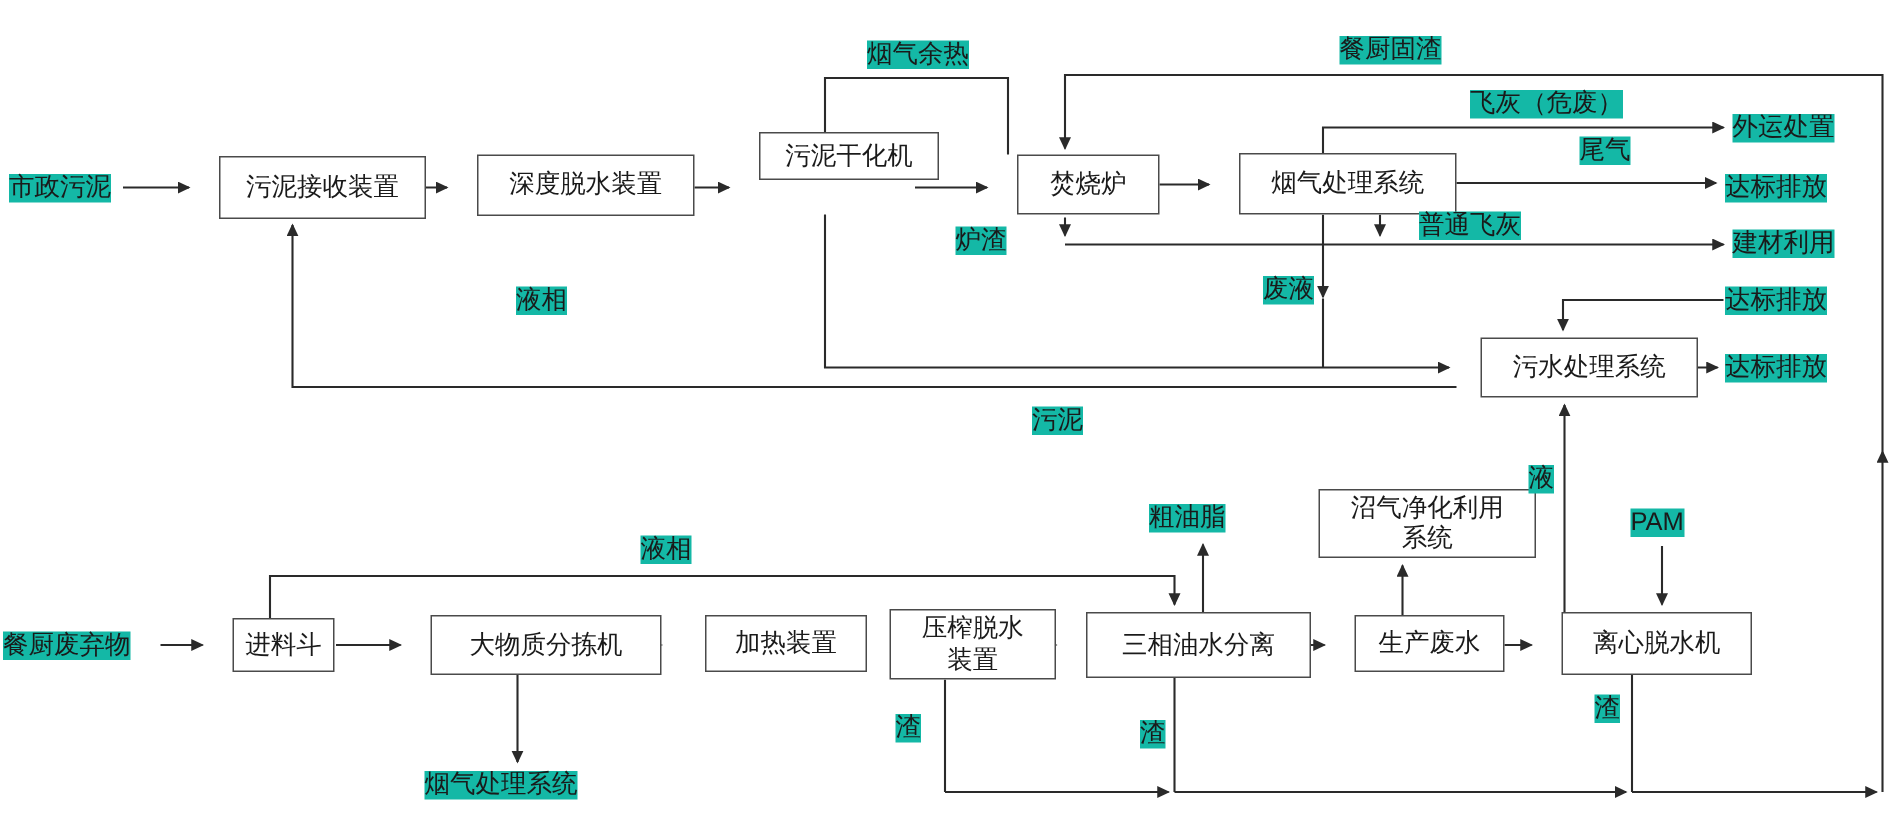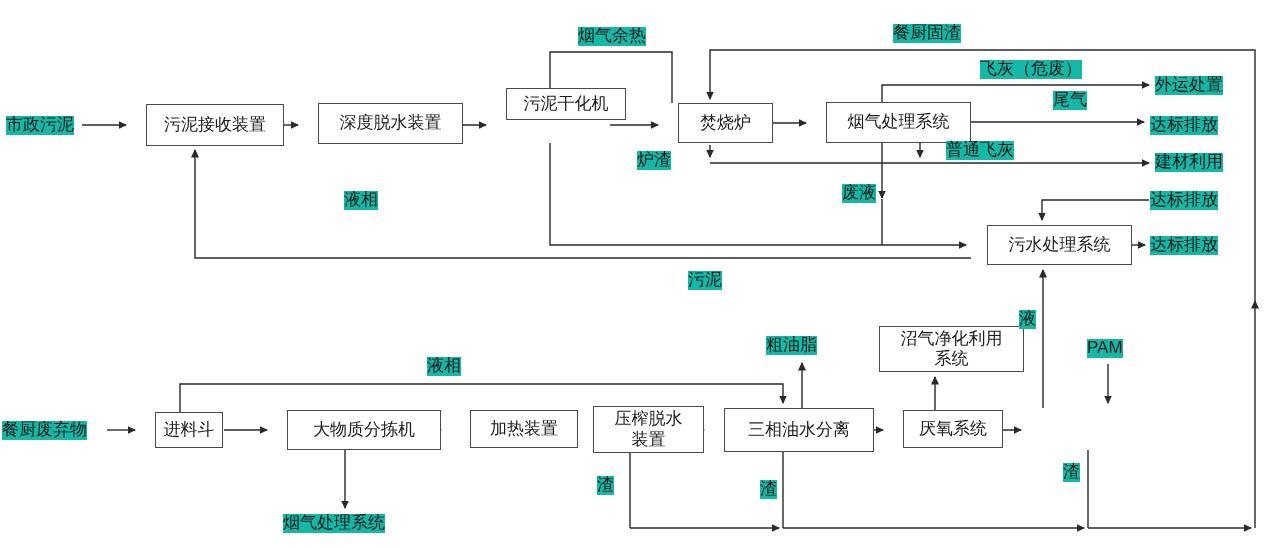--- a/index.html
+++ b/index.html
@@ -96,21 +96,22 @@
   <div class="node" style="left:302px;top:103px;width:145px;height:41px">深度脱水装置</div>
   <div class="node" style="left:490px;top:88px;width:120px;height:32px">污泥干化机</div>
   <div class="node" style="left:810px;top:102px;width:145px;height:41px">烟气处理系统</div>
   <div class="node" style="left:662px;top:103px;width:95px;height:40px">焚烧炉</div>
   <div class="node" style="left:971px;top:225px;width:145px;height:40px">污水处理系统</div>
   <div class="node" style="left:139px;top:412px;width:68px;height:36px">进料斗</div>
   <div class="node" style="left:271px;top:410px;width:154px;height:40px">大物质分拣机</div>
   <div class="node" style="left:454px;top:410px;width:108px;height:38px">加热装置</div>
   <div class="node wrap4" style="left:577px;top:406px;width:111px;height:47px">压榨脱水装置</div>
   <div class="node" style="left:708px;top:408px;width:150px;height:44px">三相油水分离</div>
-  <div class="node" style="left:887px;top:410px;width:100px;height:38px">厌氧系统</div>
+  <div class="node" style="left:887px;top:410px;width:100px;height:38px">生产废水</div>
+  <div class="node" style="left:1025px;top:408px;width:127px;height:42px">离心脱水机</div>
   <div class="node wrap6" style="left:863px;top:326px;width:145px;height:46px">沼气净化利用系统</div>
 
   <div class="lbl" style="left:6px;top:116px">市政污泥</div>
   <div class="lbl" style="left:2px;top:421px">餐厨废弃物</div>
   <div class="lbl" style="left:1150px;top:191px">达标排放</div>
   <div class="lbl" style="left:1087px;top:339px">PAM</div>
 
   <div class="lbl" style="left:1155px;top:76px">外运处置</div>
   <div class="lbl" style="left:1150px;top:116px">达标排放</div>
   <div class="lbl" style="left:1155px;top:153px">建材利用</div>

